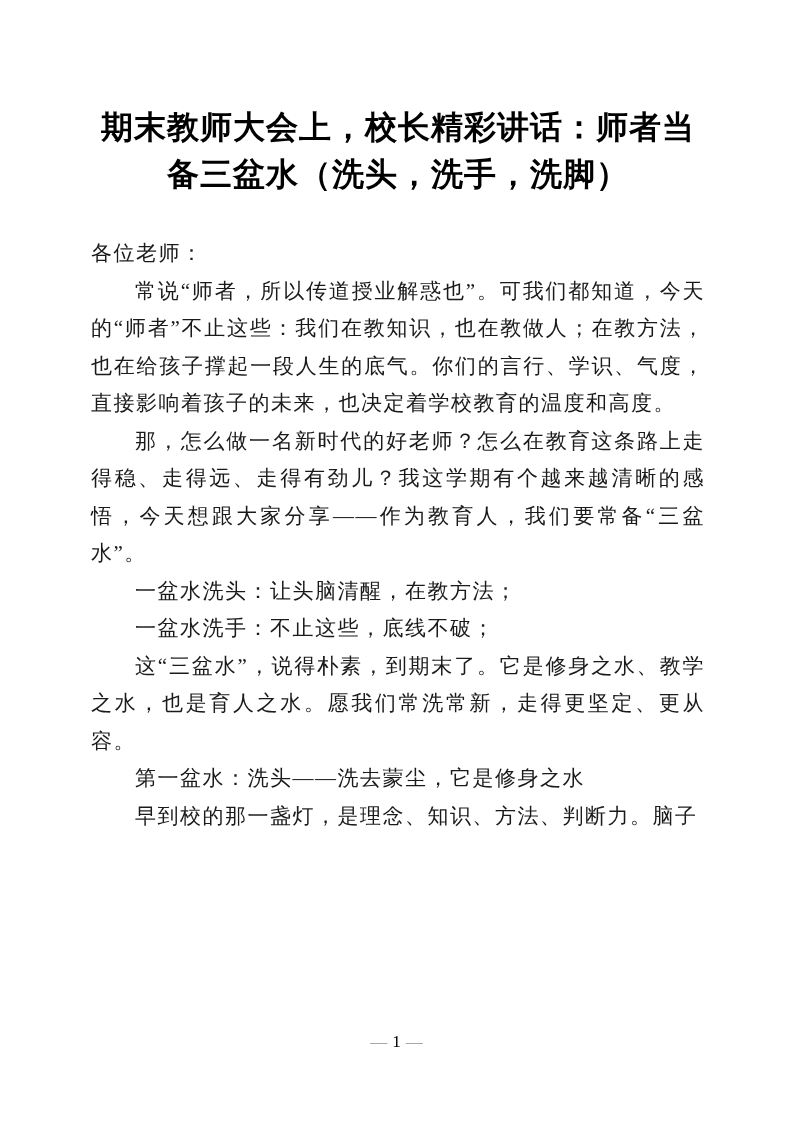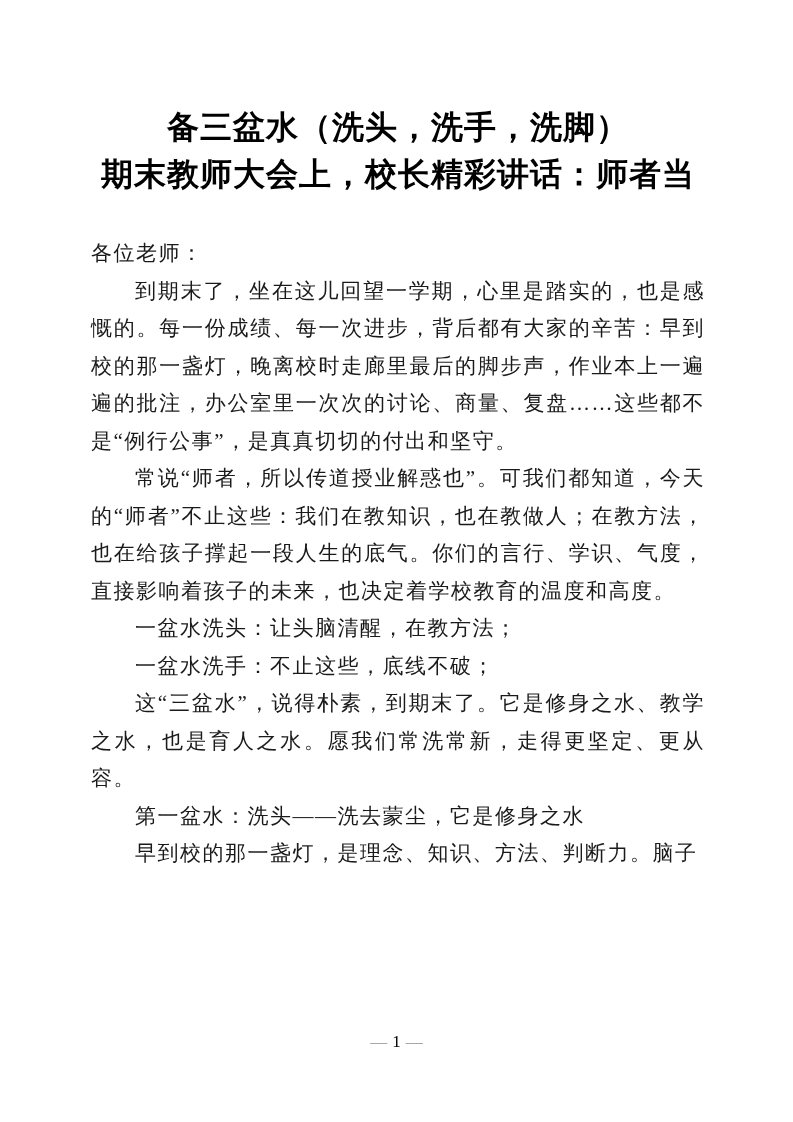--- a/index.html
+++ b/index.html
@@ -64,28 +64,28 @@
     color: #999999;
     padding: 0 5px;
   }
 </style>
 </head>
 <body>
 
 <div class="page">
 
   <h1 class="doc-title">
+    <span class="title-line">期末教师大会上，校长精彩讲话：师者当</span>
     <span class="title-line">备三盆水（洗头，洗手，洗脚）</span>
-    <span class="title-line">期末教师大会上，校长精彩讲话：师者当</span>
   </h1>
 
   <div class="doc-body">
     <p class="no-indent">各位老师：</p>
-    <p>到期末了，坐在这儿回望一学期，心里是踏实的，也是感慨的。每一份成绩、每一次进步，背后都有大家的辛苦：早到校的那一盏灯，晚离校时走廊里最后的脚步声，作业本上一遍遍的批注，办公室里一次次的讨论、商量、复盘……这些都不是“例行公事”，是真真切切的付出和坚守。</p>
     <p>常说“师者，所以传道授业解惑也”。可我们都知道，今天的“师者”不止这些：我们在教知识，也在教做人；在教方法，也在给孩子撑起一段人生的底气。你们的言行、学识、气度，直接影响着孩子的未来，也决定着学校教育的温度和高度。</p>
+    <p>那，怎么做一名新时代的好老师？怎么在教育这条路上走得稳、走得远、走得有劲儿？我这学期有个越来越清晰的感悟，今天想跟大家分享——作为教育人，我们要常备“三盆水”。</p>
     <p>一盆水洗头：让头脑清醒，在教方法；</p>
     <p>一盆水洗手：不止这些，底线不破；</p>
     <p>这“三盆水”，说得朴素，到期末了。它是修身之水、教学之水，也是育人之水。愿我们常洗常新，走得更坚定、更从容。</p>
     <p>第一盆水：洗头——洗去蒙尘，它是修身之水</p>
     <p>早到校的那一盏灯，是理念、知识、方法、判断力。脑子</p>
   </div>
 
   <div class="page-footer">
     <span class="dash">—</span><span class="page-num">1</span><span class="dash">—</span>
   </div>

